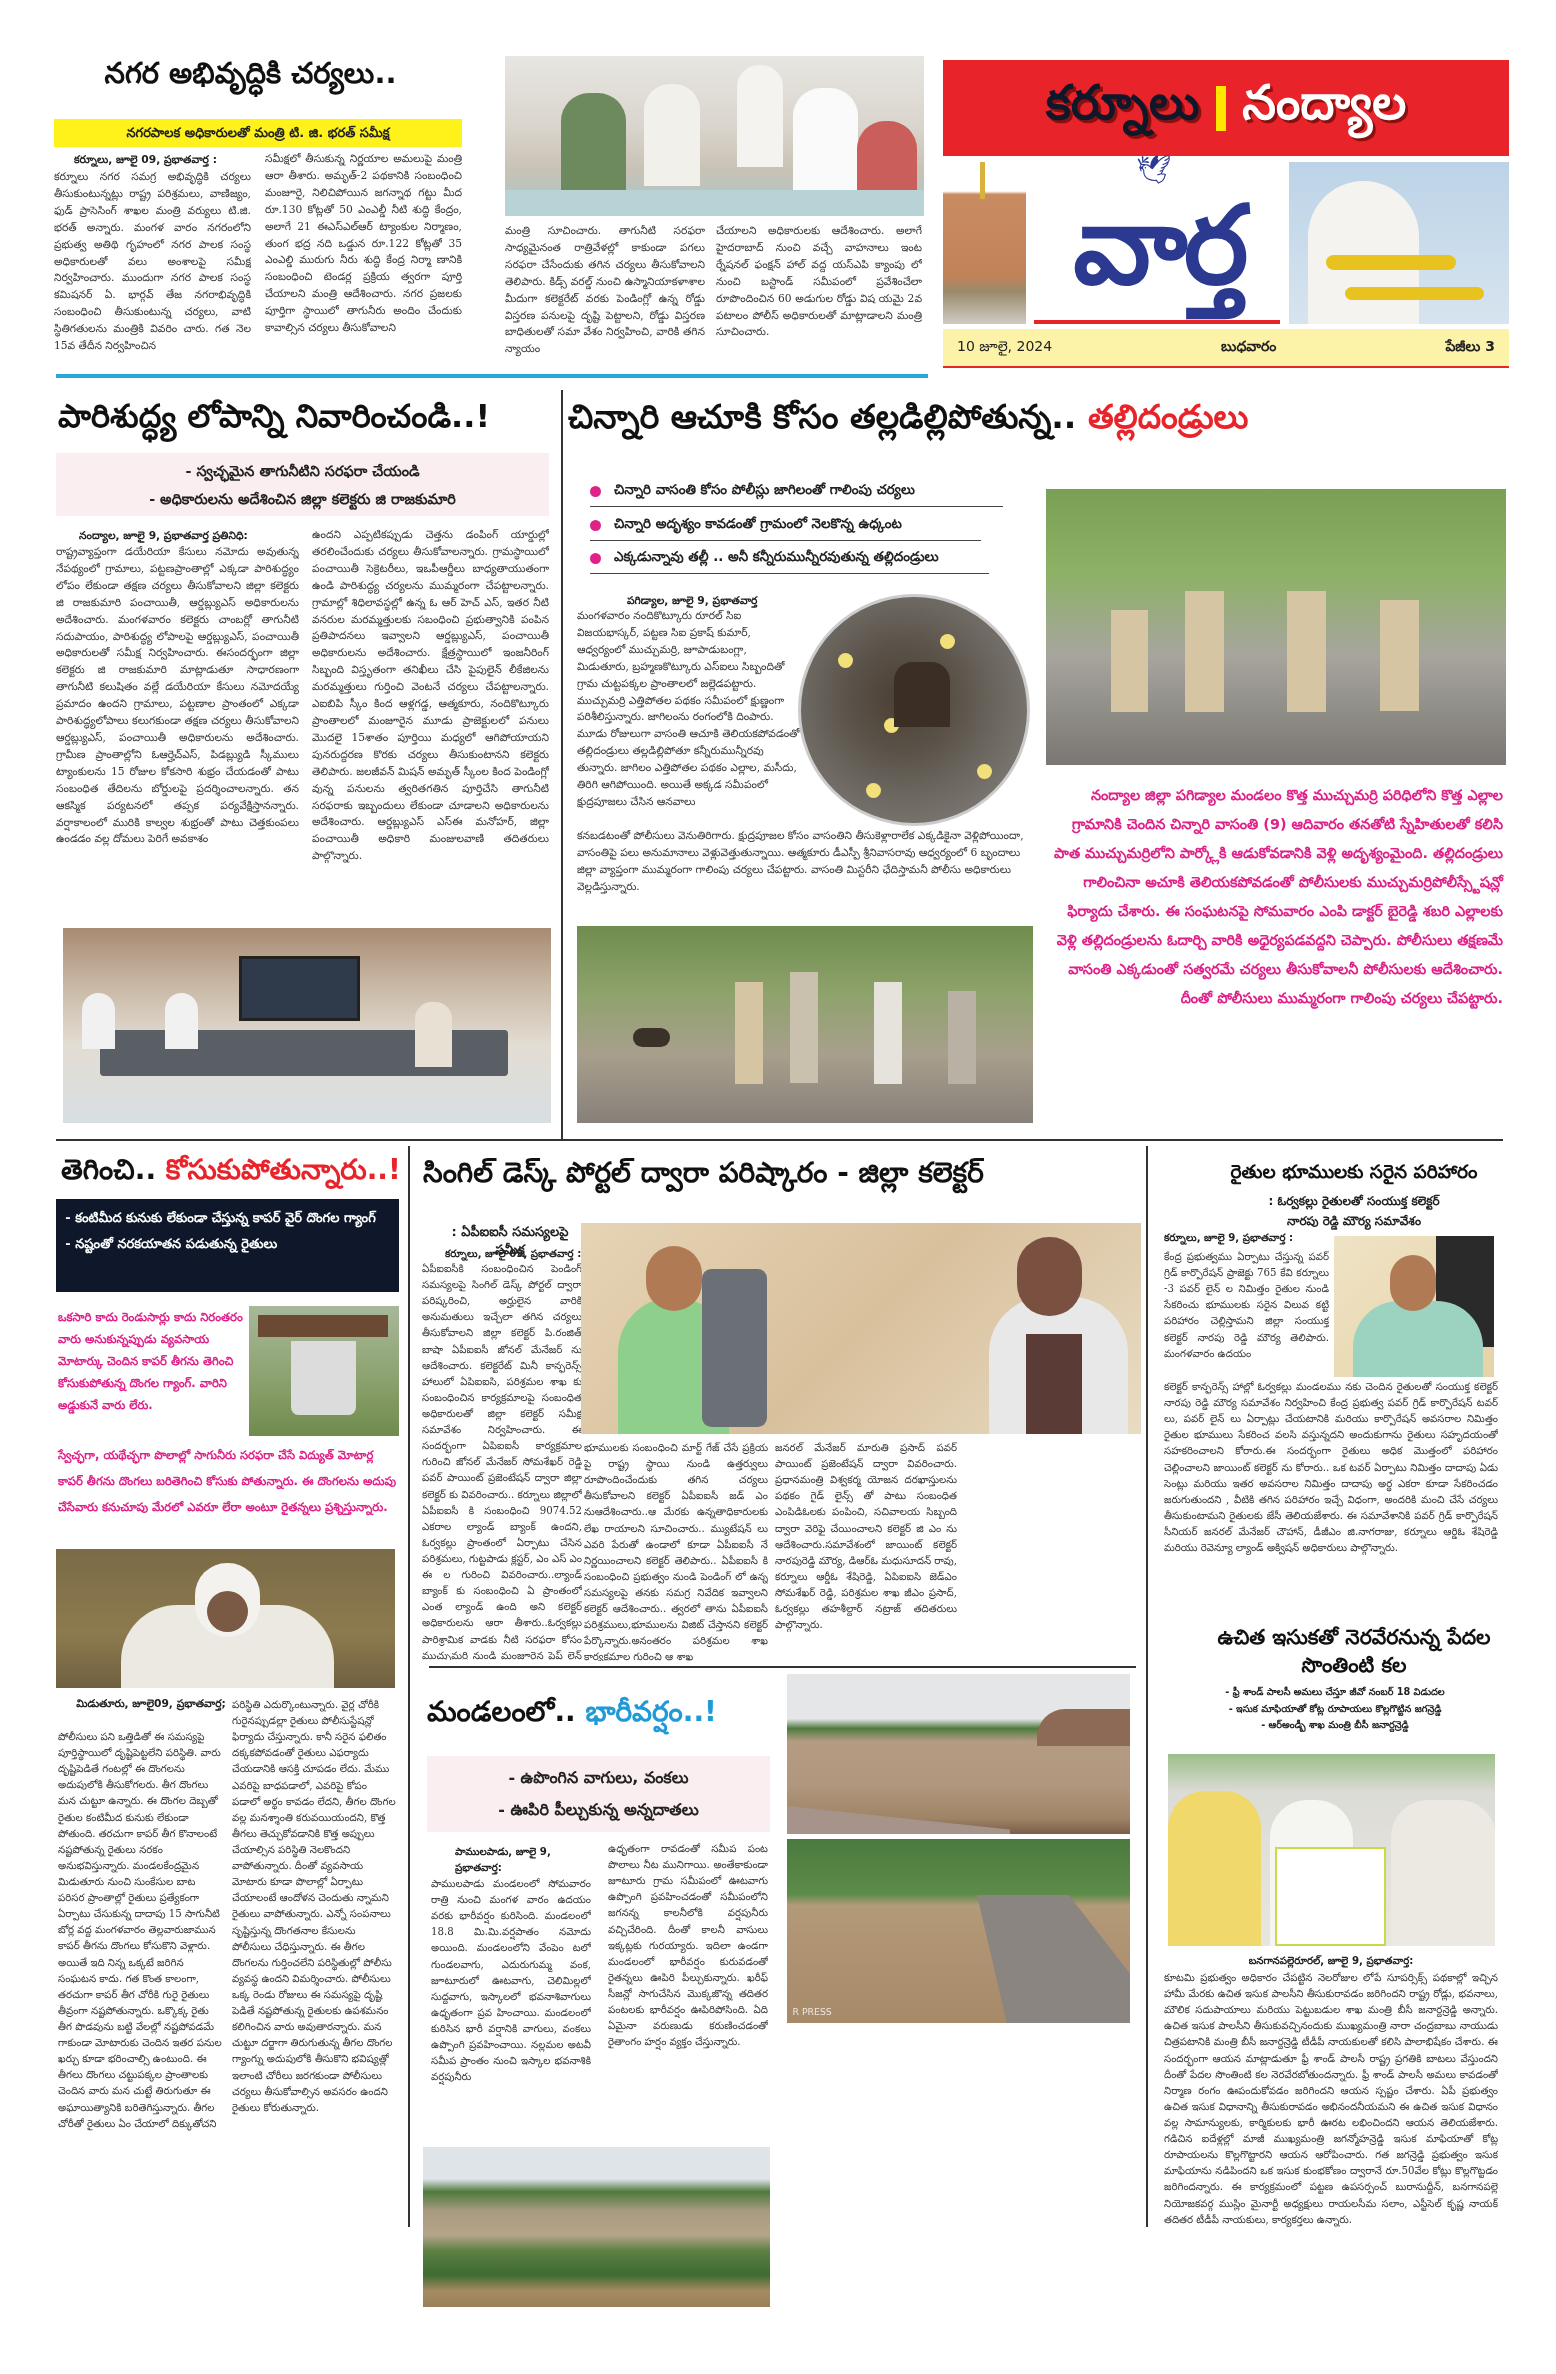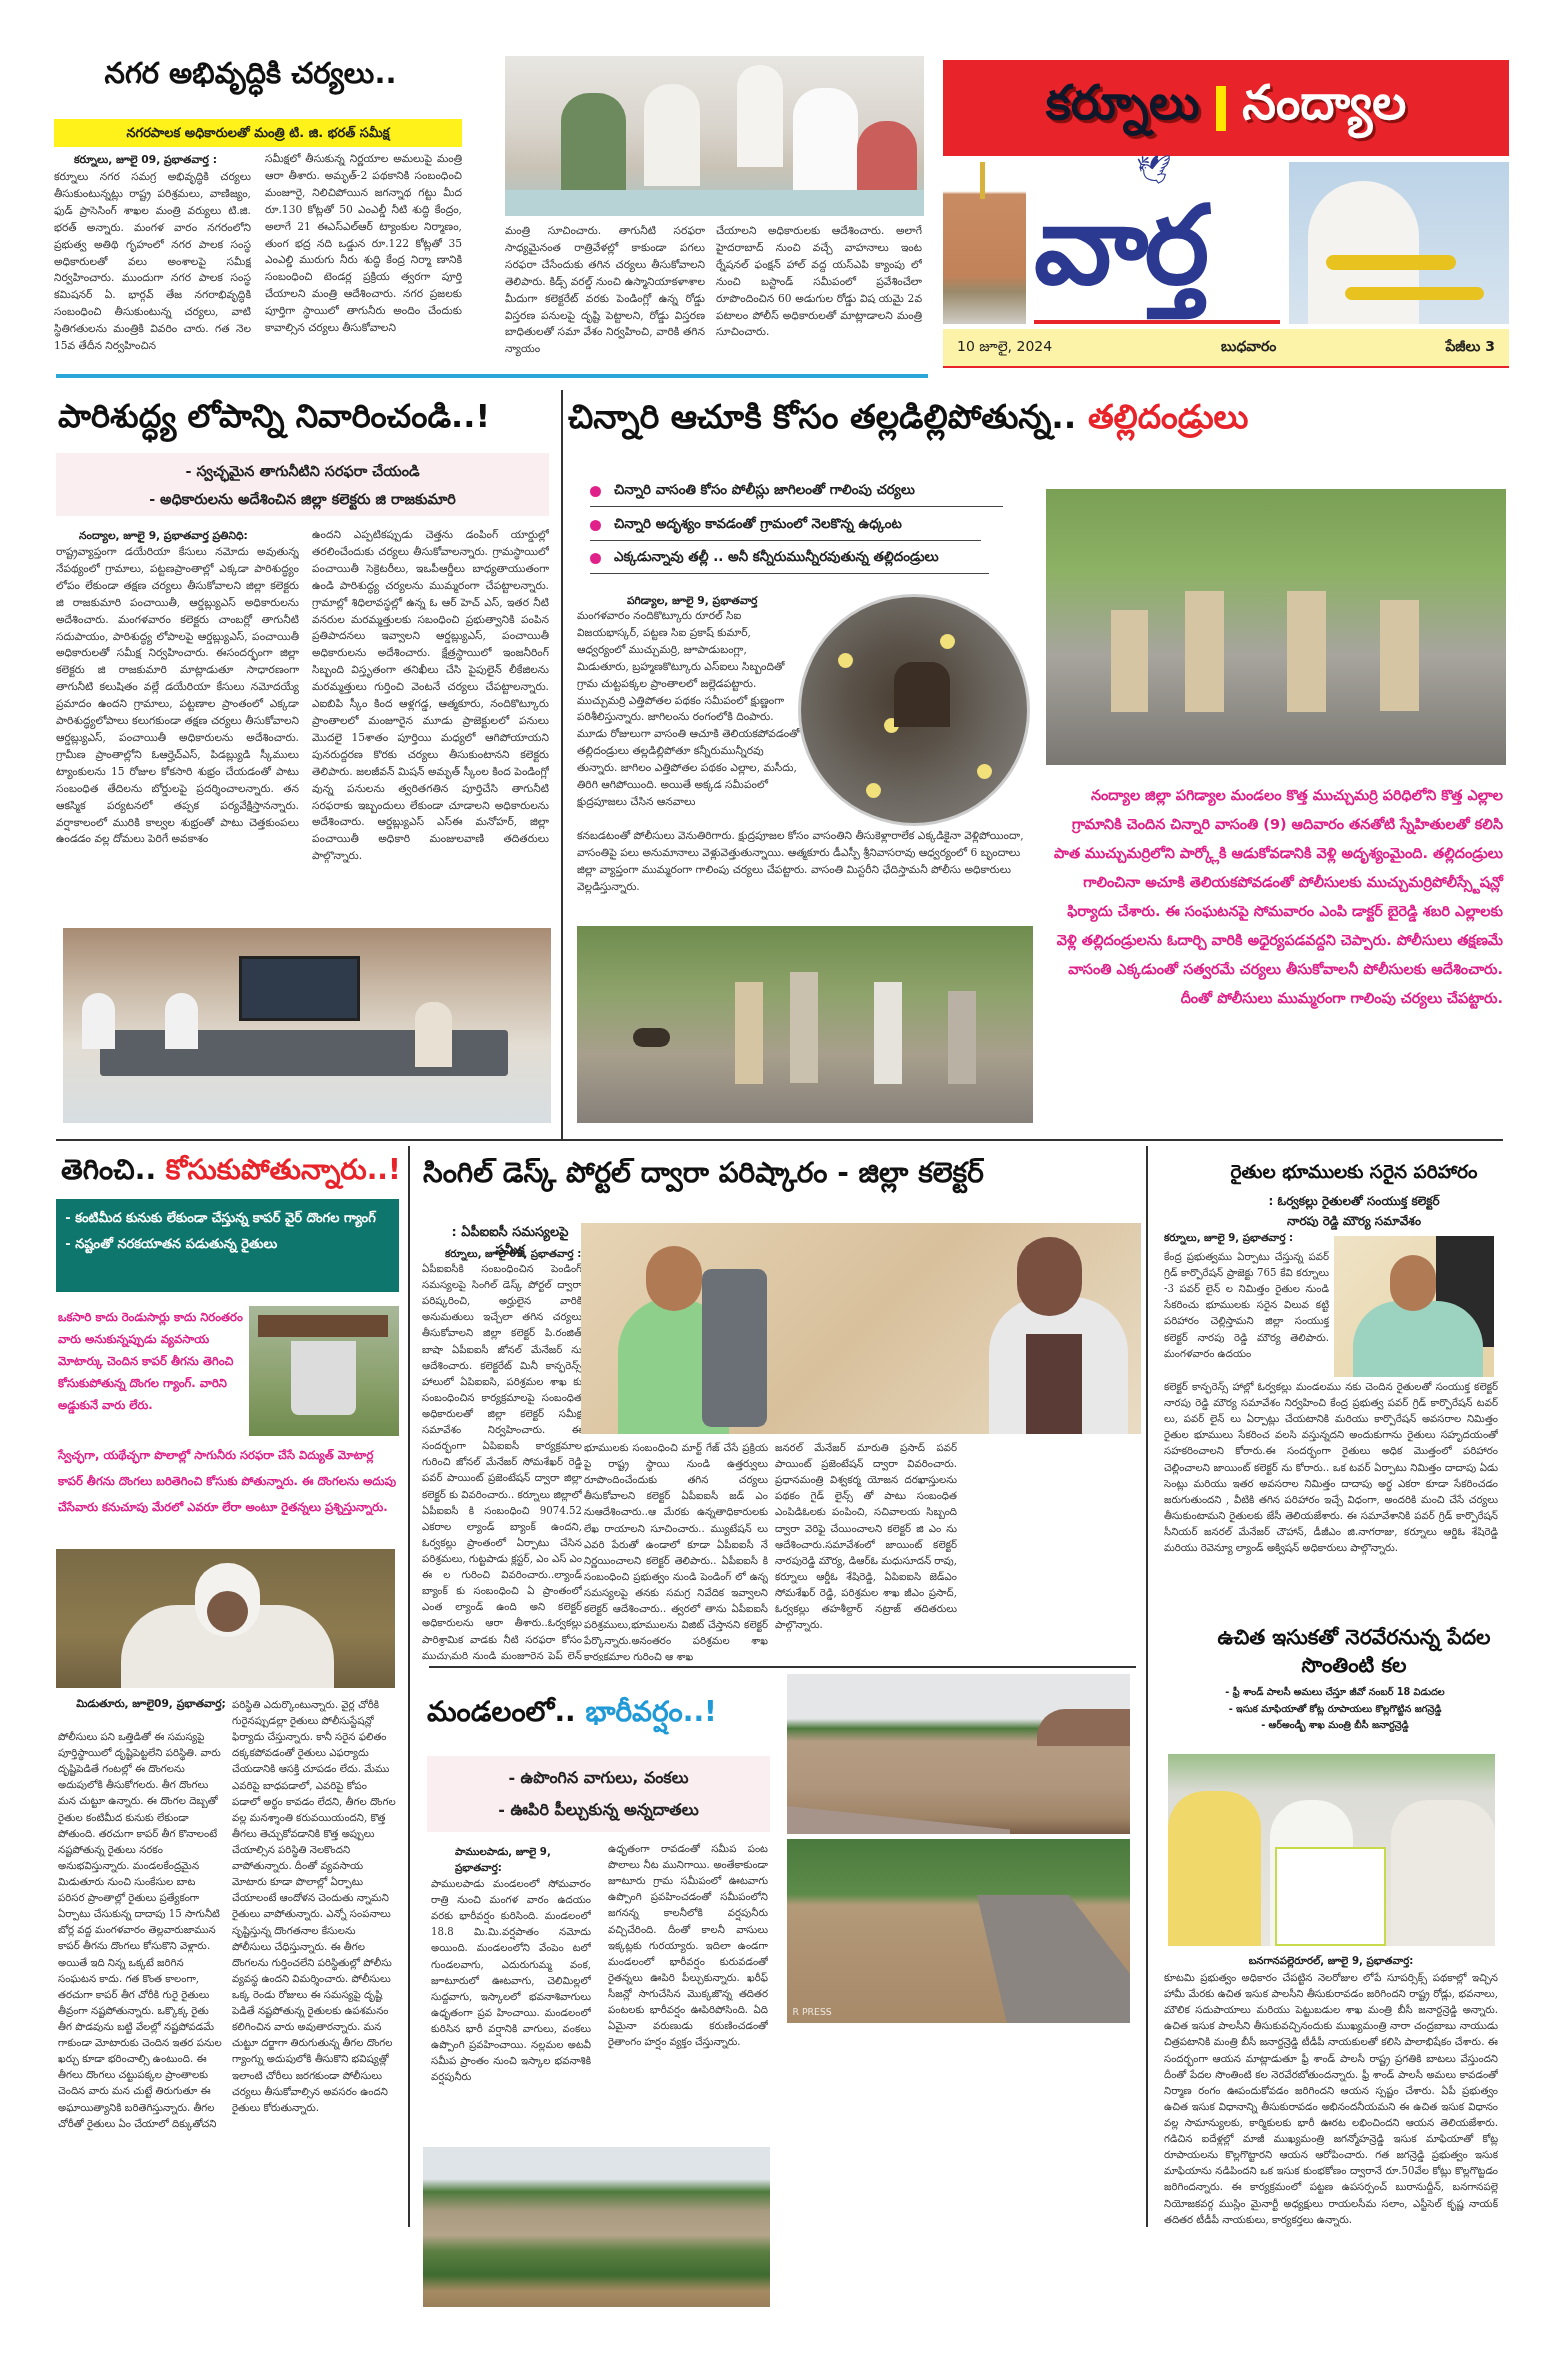--- a/index.html
+++ b/index.html
@@ -41,21 +41,21 @@
 <div>
   <div class="abs" style="left:943px;top:60px;width:566px;height:96px;background:#e8232a;display:flex;align-items:center;justify-content:center;gap:16.7px">
     <span style="color:#0f172a;font-size:48px;font-weight:bold;text-shadow:2.8px 2.8px 0 #8a1010">కర్నూలు</span>
     <span style="display:inline-block;width:9.3px;height:45px;background:#ffe600"></span>
     <span style="color:#fff;font-size:48px;font-weight:bold;text-shadow:2.8px 2.8px 0 #8a1010">నంద్యాల</span>
   </div>
   <div class="photo" style="left:943px;top:162px;width:83px;height:162px;background:linear-gradient(180deg,#fff 0%,#fff 18%,#c98c62 20%,#c28259 70%,#9a8a6a 80%,#cfcbc4 100%)">
     <div style="position:absolute;left:37px;top:0;width:4.6px;height:37px;background:#d8b23a"></div>
   </div>
   <div class="abs" style="left:1136px;top:153px;font-size:28px;color:#2b3990">🕊</div>
-  <div class="abs" style="left:1034px;top:176px;width:250px;height:139px;font-size:109px;font-weight:bold;color:#2b3990;text-align:left;line-height:139px;letter-spacing:-3.7px">వార్త</div>
+  <div class="abs" style="left:1034px;top:176px;width:250px;height:139px;font-size:109px;font-weight:bold;color:#2b3990;text-align:center;line-height:139px;letter-spacing:-3.7px">వార్త</div>
   <div class="abs" style="left:1034px;top:320px;width:246px;height:3.7px;background:#e8232a"></div>
   <div class="photo" style="left:1289px;top:162px;width:220px;height:162px;background:linear-gradient(180deg,#bcd3e7 0%,#d7e4ef 100%)">
     <div style="position:absolute;left:18.6px;top:18.6px;width:111px;height:148px;background:#f5f3ef;border-radius:56px 56px 0 0"></div>
     <div style="position:absolute;left:37px;top:93px;width:130px;height:15px;background:#e8c21e;border-radius:7.4px"></div>
     <div style="position:absolute;left:56px;top:125px;width:139px;height:13px;background:#e8c21e;border-radius:6.5px"></div>
   </div>
   <div class="abs" style="left:943px;top:329px;width:566px;height:39px;background:#fdf3a8;border-bottom:2.8px solid #e8232a;display:flex;align-items:center;justify-content:space-between;padding:0 14px">
     <span style="font-size:14px;font-weight:normal">10 జూలై, 2024</span>
     <span style="font-size:14px;font-weight:bold">బుధవారం</span>
     <span style="font-size:14px;font-weight:bold">పేజీలు 3</span>
@@ -124,21 +124,21 @@
     <div style="position:absolute;left:371px;top:65px;width:28px;height:93px;background:#b9b2a4"></div>
   </div>
 </div>
 <div class="hr-dark" style="left:56px;top:1139px;width:1447px"></div>
 
 <div>
   <div class="abs h1" style="left:61px;top:1155px;width:343px;font-size:28px">
     <span>తెగించి..</span>
     <span style="color:#e8232a">కోసుకుపోతున్నారు..!</span>
   </div>
-  <div class="abs" style="left:56px;top:1199px;width:343px;height:93px;background:#0f766e;color:#fff;font-size:13px;font-weight:bold;line-height:26px;padding:5.6px 9.3px">
+  <div class="abs" style="left:56px;top:1199px;width:343px;height:93px;background:#0f172a;color:#fff;font-size:13px;font-weight:bold;line-height:26px;padding:5.6px 9.3px">
     <div>- కంటిమీద కునుకు లేకుండా చేస్తున్న కాపర్ వైర్ దొంగల గ్యాంగ్</div>
     <div>- నష్టంతో నరకయాతన పడుతున్న రైతులు</div>
   </div>
   <div class="abs pink" style="left:58px;top:1306px;width:186px;font-size:11.6px;line-height:22px">ఒకసారి కాదు రెండుసార్లు కాదు నిరంతరం వారు అనుకున్నప్పుడు వ్యవసాయ మోటార్కు చెందిన కాపర్ తీగను తెగించి కోసుకుపోతున్న దొంగల గ్యాంగ్. వారిని అడ్డుకునే వారు లేరు.</div>
   <div class="photo" style="left:249px;top:1306px;width:150px;height:130px;background:linear-gradient(180deg,#a8b89a 0%,#8aa06b 60%,#6f8b4d 100%)">
     <div style="position:absolute;left:9.3px;top:9.3px;width:130px;height:22px;background:#6a4a33"></div>
     <div style="position:absolute;left:42px;top:35px;width:65px;height:74px;background:#dcdcdc;border-radius:0 0 7.4px 7.4px"></div>
   </div>
   <div class="abs pink" style="left:58px;top:1442px;width:343px;font-size:11.6px;line-height:26px">స్వేచ్ఛగా, యథేచ్ఛగా పొలాల్లో సాగునీరు సరఫరా చేసే విద్యుత్ మోటార్ల కాపర్ తీగను దొంగలు బరితెగించి కోసుకు పోతున్నారు. ఈ దొంగలను అదుపు చేసేవారు కనుచూపు మేరలో ఎవరూ లేరా అంటూ రైతన్నలు ప్రశ్నిస్తున్నారు.</div>
   <div class="photo" style="left:56px;top:1549px;width:339px;height:139px;background:linear-gradient(180deg,#7a6b46 0%,#8d7a4f 60%,#6f6040 100%)">

